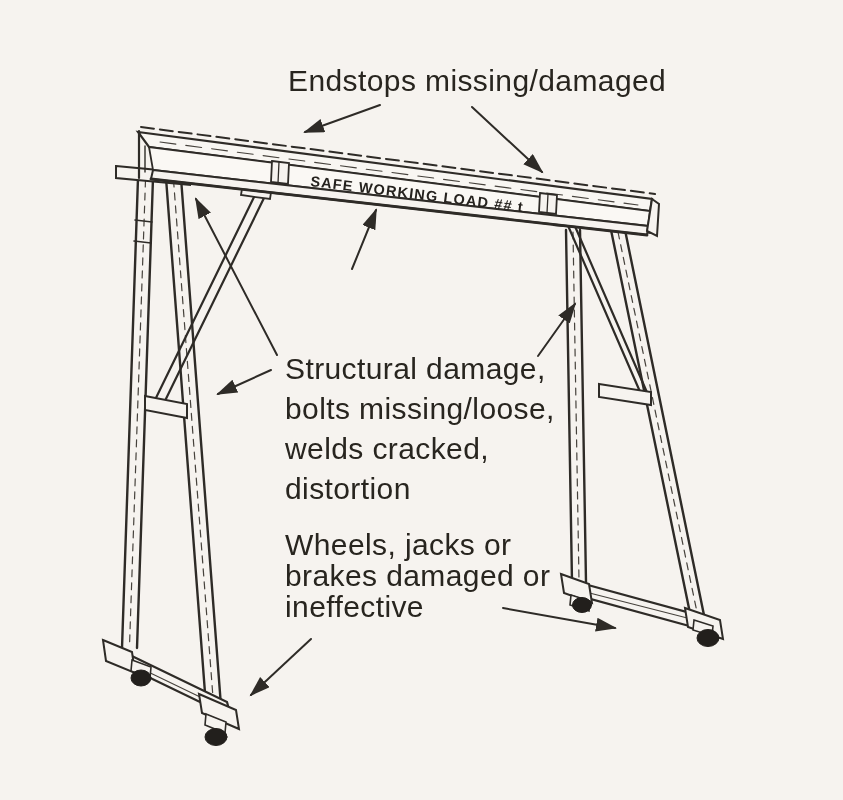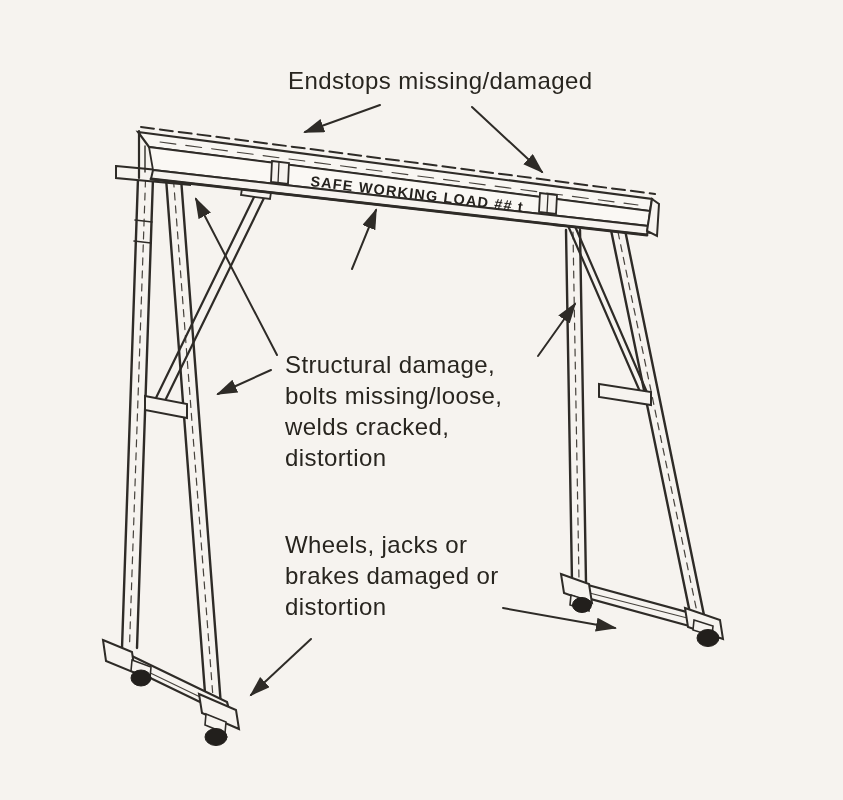--- a/index.html
+++ b/index.html
@@ -6,28 +6,28 @@
   body{
     width:843px;height:800px;position:relative;overflow:hidden;
     background:#f6f3ef;
     font-family:"Liberation Sans", sans-serif;
   }
   .stage{position:absolute;inset:0;}
   svg{position:absolute;left:0;top:0;}
   .lbl{
     position:absolute;
     color:#28251f;
-    font-size:24px;
+    font-size:30px;
     line-height:30px;
     letter-spacing:0.4px;
     white-space:pre-line;
   }
   .lbl-endstops{left:288px;top:66px;}
   .lbl-markings{left:287px;top:274px;}
-  .lbl-structural{left:285px;top:349px;line-height:31px;}
+  .lbl-structural{left:285px;top:349px;line-height:40px;}
   .lbl-wheels{left:285px;top:529px;line-height:31px;}
 </style>
 </head>
 <body>
 
 <div class="stage">
 
   <svg width="843" height="800" viewBox="0 0 843 800">
     <defs>
       <marker id="ah" markerWidth="11" markerHeight="8" refX="9.5" refY="3.5" orient="auto">
@@ -153,14 +153,14 @@
   <div class="lbl lbl-endstops">Endstops missing/damaged</div>
 
 
   <div class="lbl lbl-structural">Structural damage,
 bolts missing/loose,
 welds cracked,
 distortion</div>
 
   <div class="lbl lbl-wheels">Wheels, jacks or
 brakes damaged or
-distortion</div>
+ineffective</div>
 </div>
 
 </body></html>

